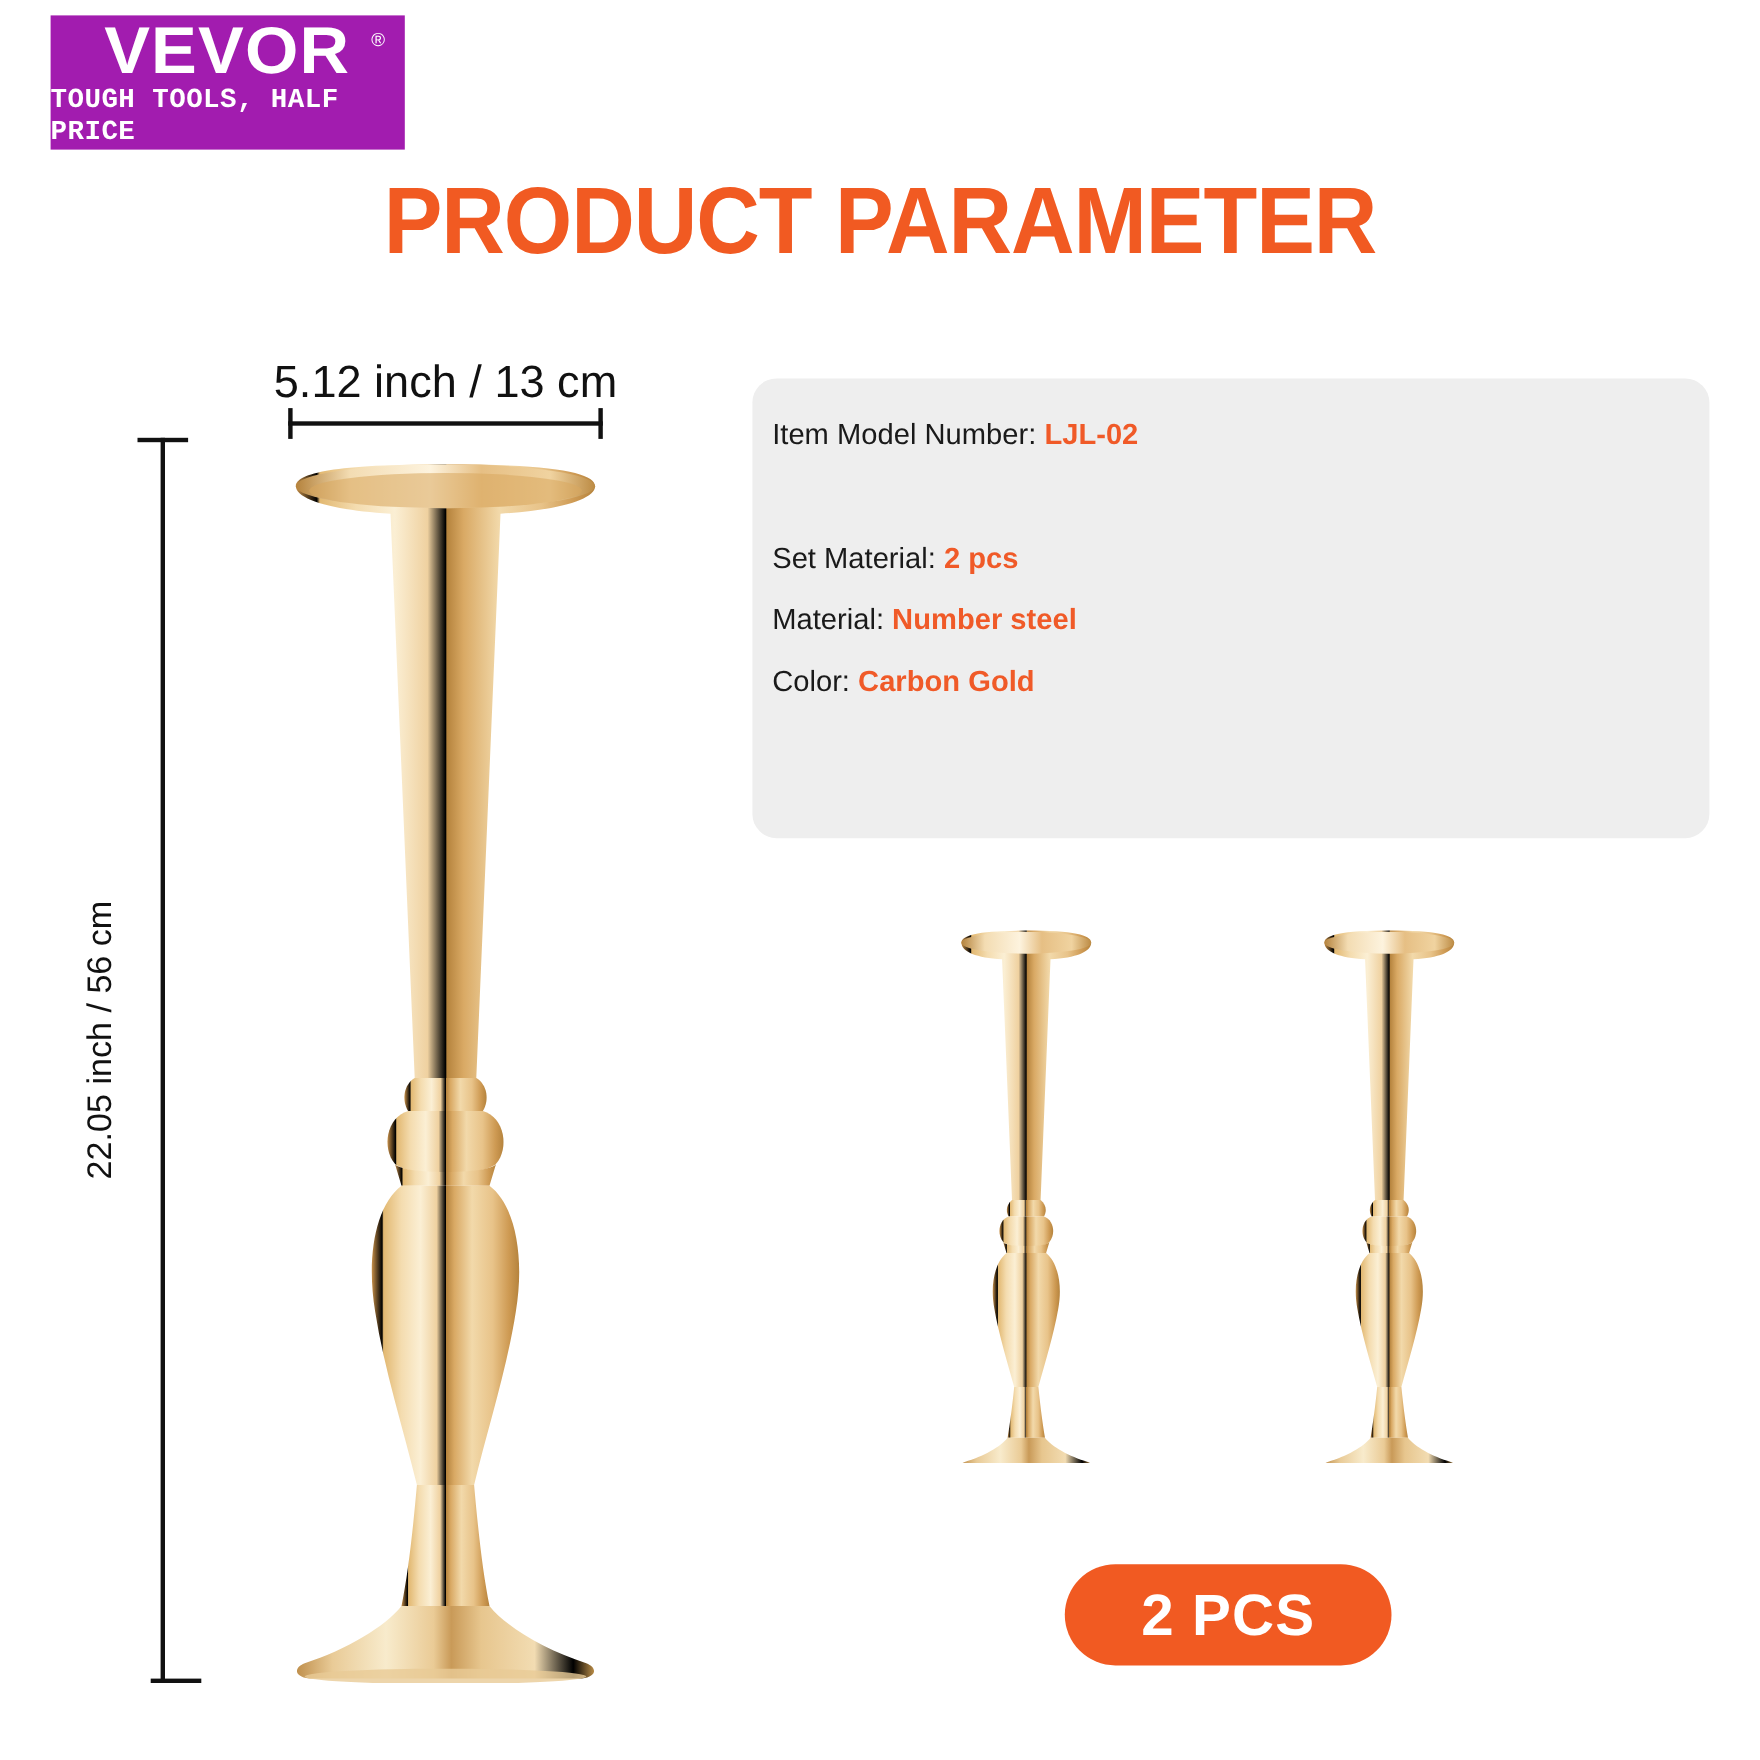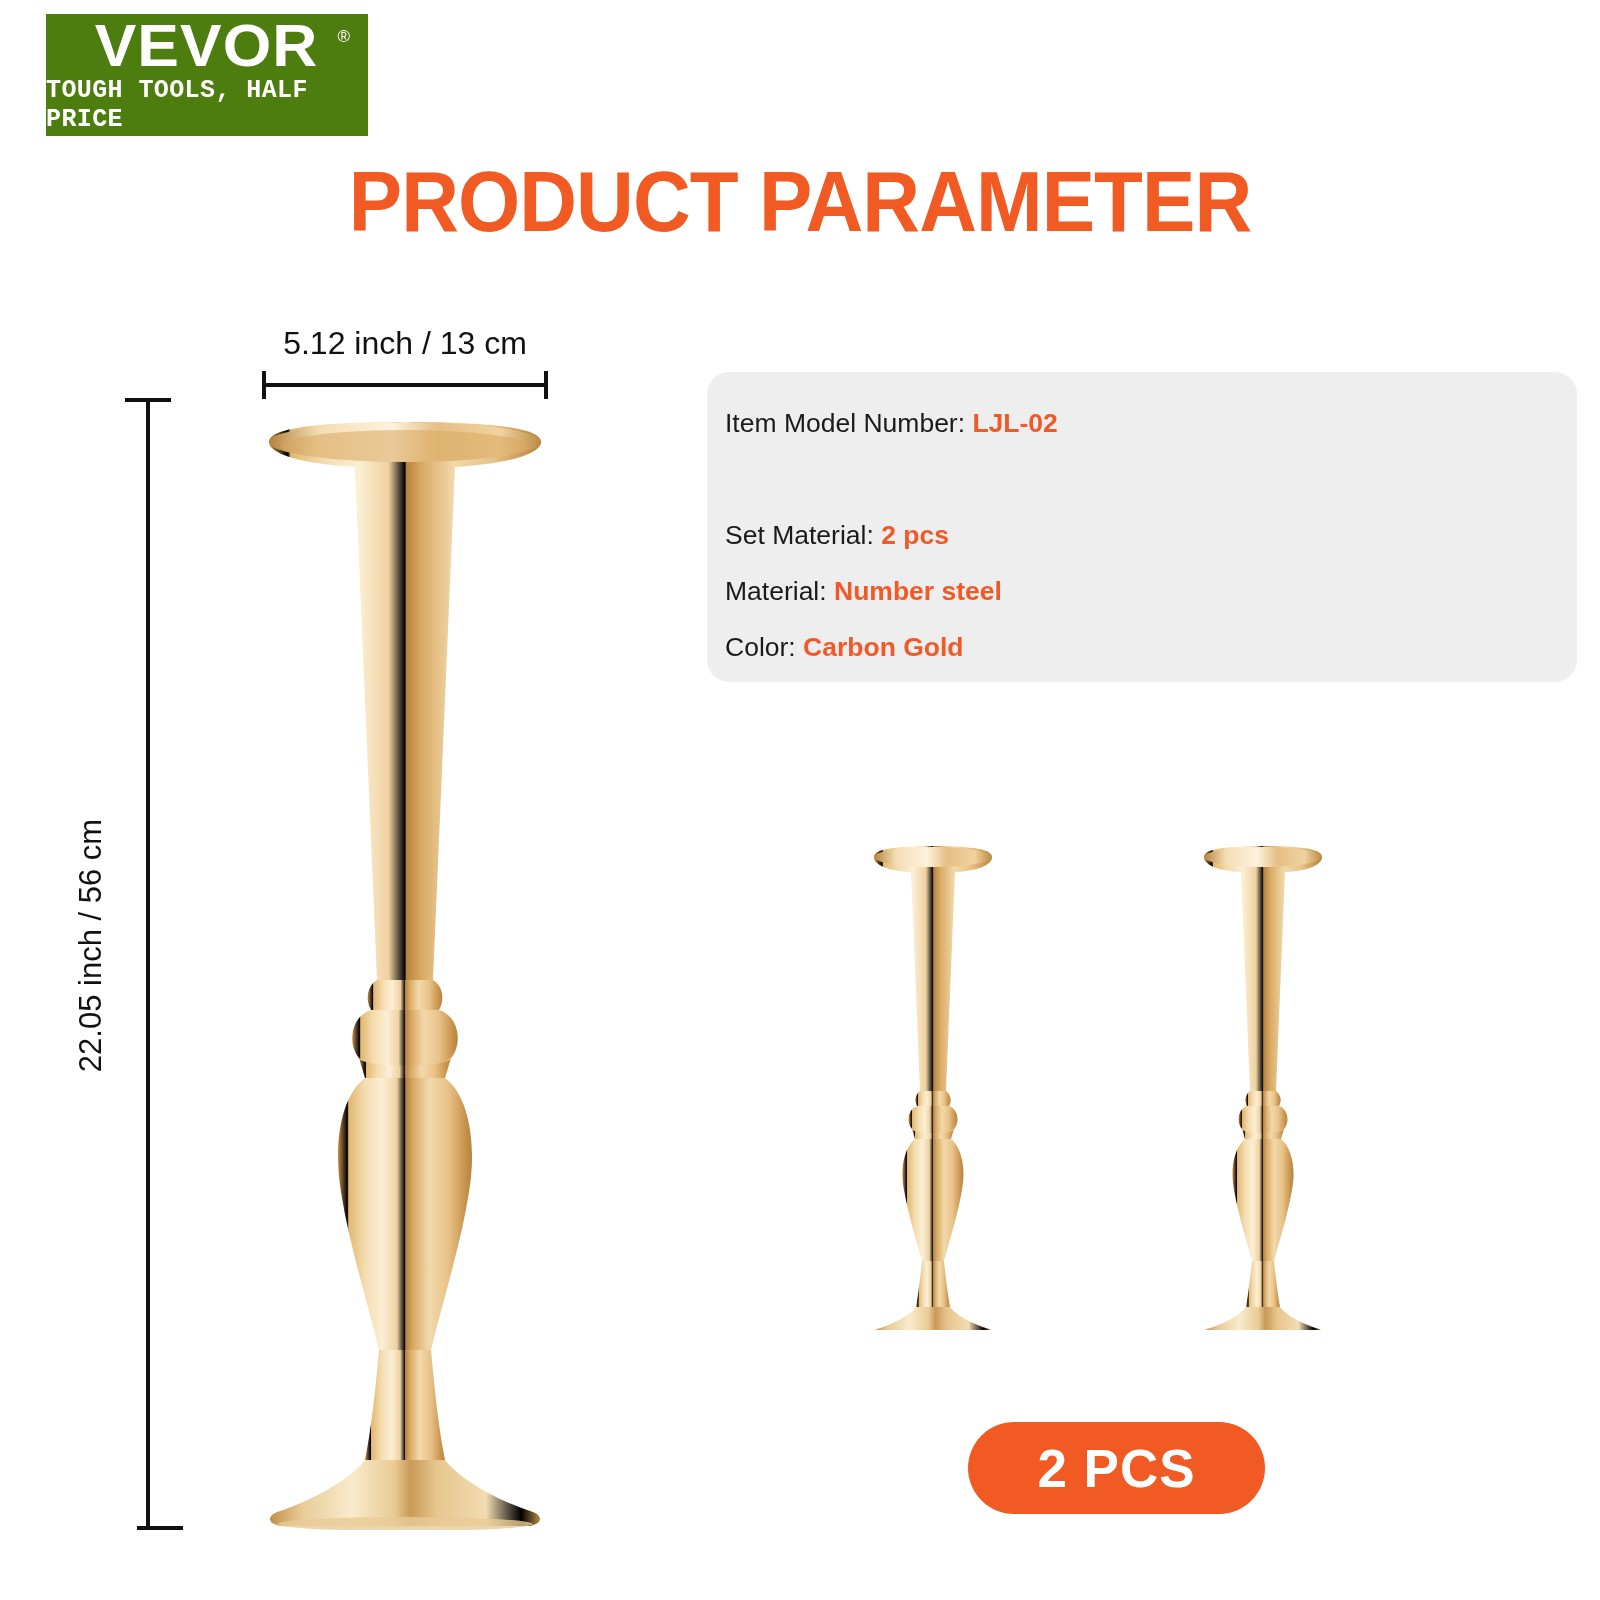--- a/index.html
+++ b/index.html
@@ -16,21 +16,21 @@
     -webkit-font-smoothing: antialiased;
   }
 
   
   #brand-logo {
     position: absolute;
     left: 46px;
     top: 14px;
     width: 322px;
     height: 122px;
-    background: #4d7c0f;
+    background: #a21caf;
     display: flex;
     flex-direction: column;
     align-items: center;
     justify-content: center;
   }
   #brand-wordmark {
     color: #ffffff;
     font-family: "Liberation Sans", sans-serif;
     font-weight: bold;
     font-size: 60px;
@@ -68,27 +68,26 @@
     font-weight: bold;
     font-size: 86px;
     letter-spacing: -1px;
     transform: scaleX(0.93);
     line-height: 1;
   }
 
   
   #spec-panel {
     position: absolute;
-    left: 707px;
+    left: 684px;
     top: 344px;
     width: 870px;
-    height: 310px;
+    height: 418px;
     background: #eeeeee;
     border-radius: 22px;
-    margin-top: 28px;
   }
   .spec-row {
     position: absolute;
     left: 18px;
     white-space: nowrap;
     font-size: 26.5px;
     line-height: 1;
     color: #1a1a1a;
   }
   .spec-label {
@@ -100,21 +99,21 @@
     color: #F05A28;
   }
 
   
   #width-label {
     position: absolute;
     left: 245px;
     top: 327px;
     width: 320px;
     text-align: center;
-    font-size: 32px;
+    font-size: 41px;
     color: #111111;
     line-height: 1;
   }
   #width-line {
     position: absolute;
     left: 262px;
     top: 383px;
     width: 286px;
     height: 4px;
     background: #111111;

